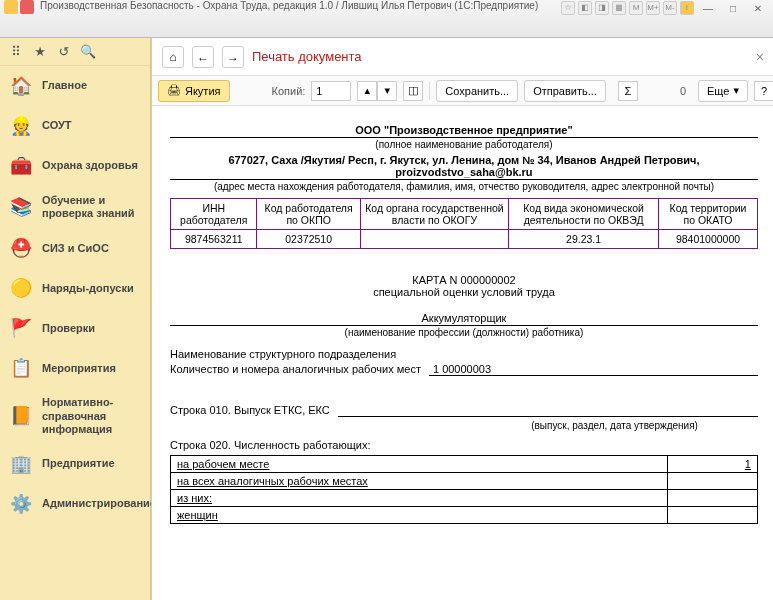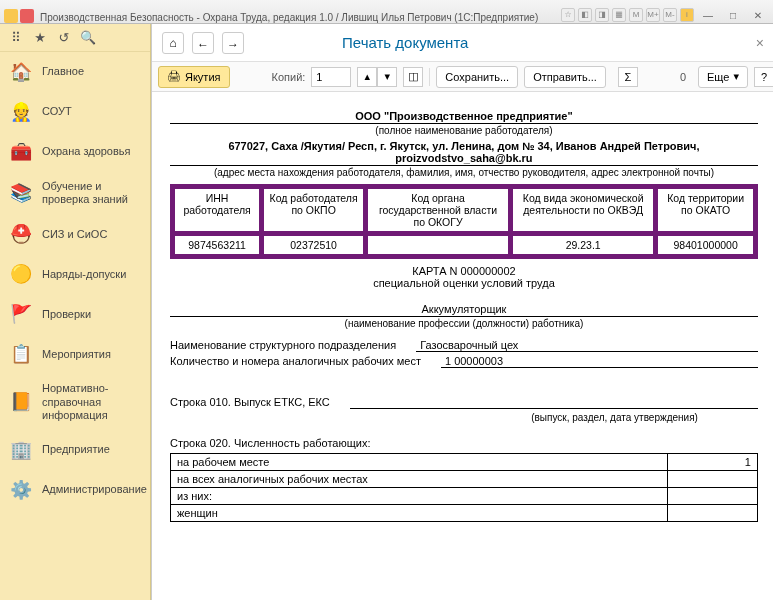--- a/index.html
+++ b/index.html
@@ -1,36 +1,36 @@
 <!DOCTYPE html>
 <html><head>
 <meta charset="utf-8">
 <style>
 * { box-sizing: border-box; margin: 0; padding: 0; }
 body { font-family: Arial, sans-serif; font-size: 11px; background: #d8d8d8; width: 773px; height: 600px; overflow: hidden; }
-.titlebar { height: 24px; background: linear-gradient(#f5f5f5,#e8e8e8); border-bottom: 1px solid #bbb; display: flex; align-items: flex-end; padding: 0 4px; font-size: 10px; color: #555; }
+.titlebar { height: 38px; background: linear-gradient(#f5f5f5,#e8e8e8); border-bottom: 1px solid #bbb; display: flex; align-items: flex-start; padding: 0 4px; font-size: 10px; color: #555; }
 .titlebar .tb-icons { display: flex; gap: 2px; margin-right: 6px; }
 .titlebar .tb-icon { width: 14px; height: 14px; border-radius: 2px; }
 .titlebar .spacer { flex: 1; }
 .titlebar .right-icons { display: flex; gap: 3px; align-items: center; }
 .titlebar .ri { width: 14px; height: 14px; background: #eee; border: 1px solid #ccc; border-radius: 2px; font-size: 8px; text-align: center; line-height: 12px; color: #888; }
 .wc { width: 22px; height: 16px; display: flex; align-items: center; justify-content: center; font-size: 10px; color: #666; }
 
 .main { display: flex; height: 578px; }
 .sidebar { width: 151px; background: #f9e9b5; border-right: 1px solid #d8c888; display: flex; flex-direction: column; }
 .sb-tools { height: 28px; display: flex; align-items: center; gap: 8px; padding: 0 8px; border-bottom: 1px solid #e8d8a0; }
 .sb-tool { width: 16px; height: 16px; display: flex; align-items: center; justify-content: center; font-size: 13px; color: #555; cursor: pointer; }
 .sb-item { display: flex; align-items: center; gap: 8px; padding: 8px 10px; cursor: pointer; color: #444; font-size: 11px; }
 .sb-icon { width: 24px; height: 24px; display: flex; align-items: center; justify-content: center; font-size: 18px; flex-shrink: 0; }
-.sb-label { line-height: 1.2; }
+.sb-label { line-height: 1.2; font-weight: bold; }
 
 .content { flex: 1; background: #fff; display: flex; flex-direction: column; border-left: 1px solid #ccc; position: relative; }
 .doc-hdr { height: 38px; display: flex; align-items: center; padding: 0 10px; gap: 8px; border-bottom: 1px solid #e0e0e0; }
 .hdr-btn { width: 22px; height: 22px; border: 1px solid #ccc; border-radius: 3px; background: #fff; display: flex; align-items: center; justify-content: center; font-size: 12px; cursor: pointer; }
-.hdr-title { font-size: 15px; color: #0369a1; margin-left: 90px; }
+.hdr-title { font-size: 13px; color: #b91c1c; }
 .hdr-close { margin-left: auto; font-size: 14px; color: #888; cursor: pointer; padding: 2px 6px; }
 
 .toolbar { height: 30px; background: #fafafa; border-bottom: 1px solid #ddd; display: flex; align-items: center; padding: 0 6px; gap: 6px; }
 .tb-btn { height: 22px; padding: 0 8px; border: 1px solid #ccc; border-radius: 3px; background: #fff; font-size: 11px; display: flex; align-items: center; gap: 4px; cursor: pointer; }
 .tb-btn.print { background: #ffe89a; border-color: #d8c060; }
 .tb-label { font-size: 11px; color: #555; padding-left: 36px; }
 .tb-input { width: 40px; height: 20px; border: 1px solid #ccc; padding: 0 4px; font-size: 11px; }
 .tb-icngrp { display: flex; }
 .tb-icngrp .ic { width: 20px; height: 20px; border: 1px solid #ccc; display: flex; align-items: center; justify-content: center; font-size: 11px; cursor: pointer; background: #fff; }
 .tb-sep { width: 1px; height: 18px; background: #ddd; }
@@ -39,26 +39,26 @@
 .scroller { flex: 1; overflow-y: auto; overflow-x: hidden; padding: 8px 8px 8px 4px; background: #fff; }
 .scroller::-webkit-scrollbar { width: 16px; }
 .scroller::-webkit-scrollbar-track { background: #f0f0f0; }
 .scroller::-webkit-scrollbar-thumb { background: #c8c8c8; border: 1px solid #aaa; }
 .page { background: #fff; padding: 10px 14px; font-size: 11px; color: #000; }
 .page .center { text-align: center; }
 .page .bold { font-weight: bold; }
 .page .small { font-size: 10px; }
 .page hr { border: none; border-top: 1px solid #000; margin: 1px 0; }
 .ptable { width: 100%; border-collapse: collapse; margin: 6px 0; }
-.ptable th, .ptable td { border: 5px solid #701a75; padding: 3px 4px; font-size: 10.5px; text-align: center; vertical-align: top; }
+.ptable th, .ptable td { border: 1px solid #701a75; padding: 3px 4px; font-size: 10.5px; text-align: center; vertical-align: top; }
 .ptable th { font-weight: normal; }
 .und { border-bottom: 1px solid #000; display: inline-block; min-width: 120px; padding: 0 4px; }
-.row2 { display: flex; gap: 20px; margin: 3px 0; }
+.row2 { display: flex; gap: 8px; margin: 3px 0; }
 .table2 { width: 100%; border-collapse: collapse; margin-top: 4px; }
-.table2 td { border: 1px solid #000; padding: 2px 6px; font-size: 11px; }
+.table2 td { border: 1px solid #000; padding: 2px 6px; font-size: 11px; text-decoration: underline; }
 .table2 td:last-child { width: 90px; text-align: right; }
 </style>
 </head>
 <body>
 
 <div class="titlebar">
   <div class="tb-icons">
     <div class="tb-icon" style="background:#f9c74f"></div>
     <div class="tb-icon" style="background:#e85d5d"></div>
   </div>
@@ -199,43 +199,42 @@
           <tr>
             <td>9874563211</td>
             <td>02372510</td>
             <td></td>
             <td>29.23.1</td>
             <td>98401000000</td>
           </tr>
         </tbody>
           </table>
 
-        <div class="center" style="margin-top:6px">КАРТА N 000000002</div>
+        <div class="center" style="margin-top:25px">КАРТА N 000000002</div>
         <div class="center">специальной оценки условий труда</div>
 
         <div class="center" style="margin-top:14px">Аккумуляторщик</div>
         <hr>
         <div class="center small">(наименование профессии (должности) работника)</div>
 
         <div class="row2" style="margin-top:10px">
           <span>Наименование структурного подразделения</span>
-          <span class="und" style="flex:1">Газосварочный цех</span>
         </div>
         <div class="row2">
           <span>Количество и номера аналогичных рабочих мест</span>
           <span class="und" style="flex:1">1 00000003</span>
         </div>
 
         <div class="row2" style="margin-top:28px">
           <span>Строка 010. Выпуск ЕТКС, ЕКС</span>
           <span class="und" style="flex:1">&nbsp;</span>
         </div>
         <div class="small" style="text-align:right;padding-right:60px">(выпуск, раздел, дата утверждения)</div>
 
-        <div style="margin-top:14px">Строка 020. Численность работающих:</div>
+        <div style="margin-top:8px">Строка 020. Численность работающих:</div>
         <table class="table2">
           <tbody>
               <tr>
                 <td>на рабочем месте</td>
                 <td>1</td>
               </tr>
           <tr>
                 <td>на всех аналогичных рабочих местах</td>
                 <td></td>
               </tr>

